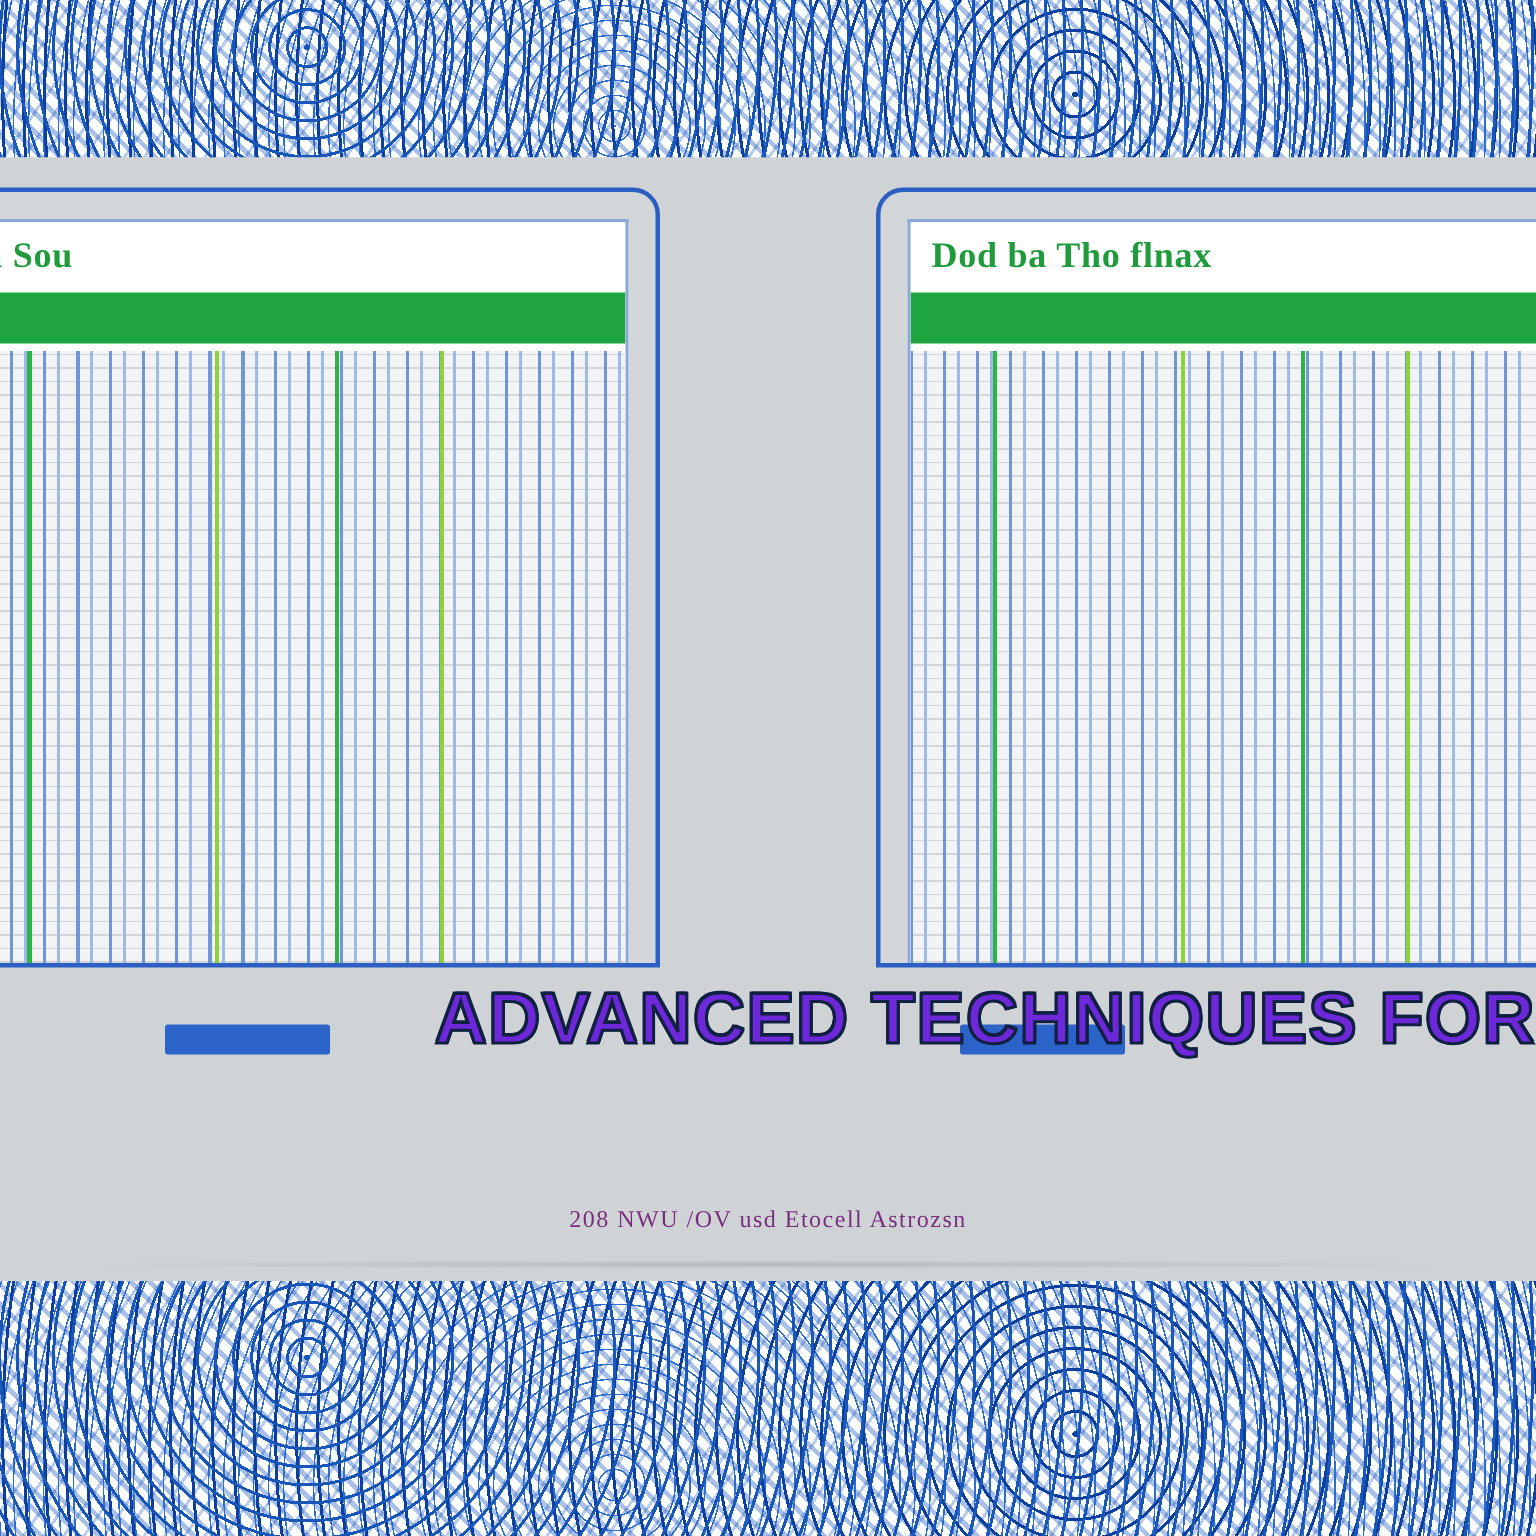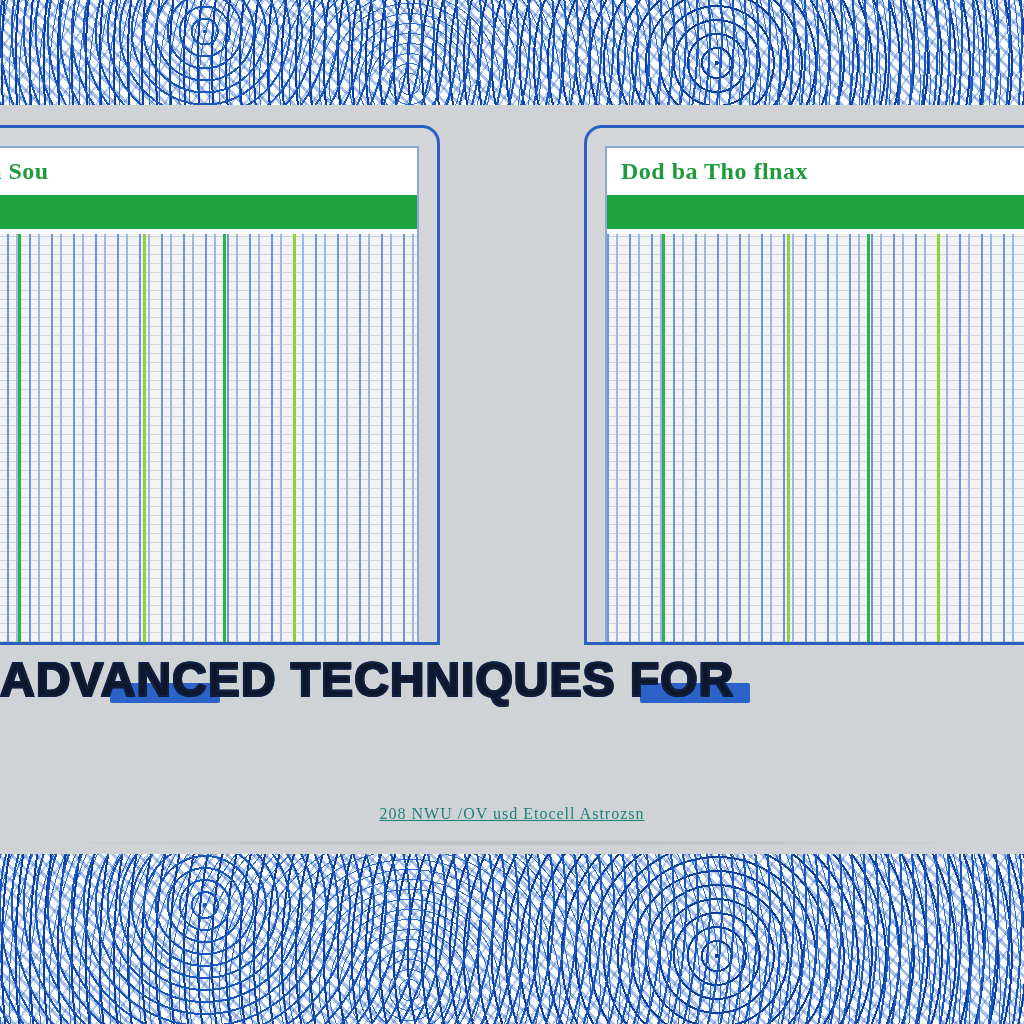--- a/index.html
+++ b/index.html
@@ -107,47 +107,46 @@
     width: 110px; height: 20px;
     background: #2c63c8;
     border-radius: 2px;
   }
 
   
   .headline {
     position: absolute;
     left: 0; right: 0;
     top: 550px;
-    text-align: left;
+    text-align: right;
     font-family: Impact, 'Arial Black', sans-serif;
     font-weight: 900;
     font-size: 48px;
     line-height: 1.05;
     letter-spacing: 1px;
-    color: #0f172a;
+    color: #6d28d9;
     -webkit-text-stroke: 2px #102040;
     text-shadow:
       -1px -1px 0 #102040, 1px -1px 0 #102040,
       -1px  1px 0 #102040, 1px  1px 0 #102040;
     text-transform: uppercase;
     pointer-events: none;
   }
 
   
   .footer-caption {
     position: absolute;
     left: 0; right: 0;
     top: 700px;
     text-align: center;
     font-family: Georgia, serif;
     font-size: 16px;
     letter-spacing: 1px;
-    color: #0f766e;
+    color: #701a75;
     opacity: .9;
-    text-decoration: underline;
   }
 
   
   .stage::after {
     content: "";
     position: absolute;
     left: 20px; right: 20px; bottom: 8px;
     height: 6px;
     border-radius: 50%;
     background: radial-gradient(ellipse at center, rgba(0,0,0,.12), transparent 70%);

